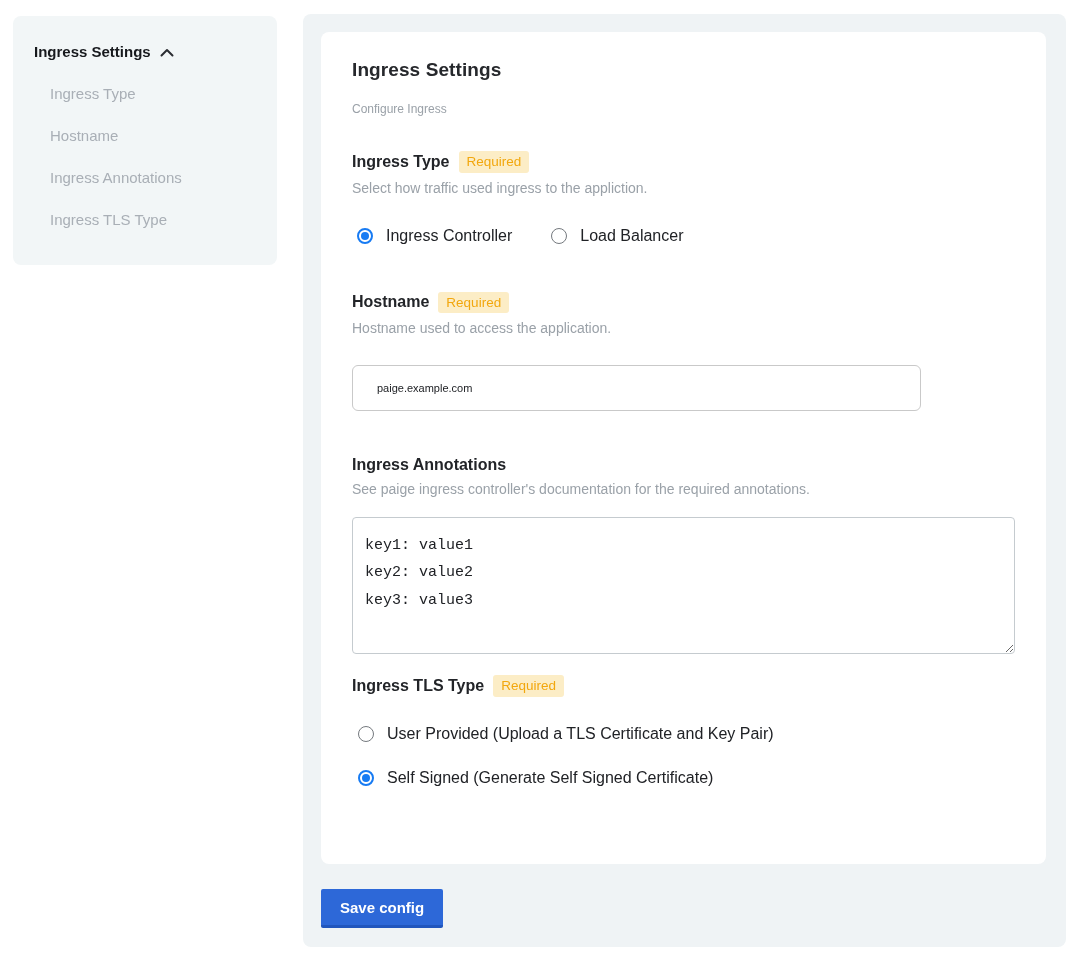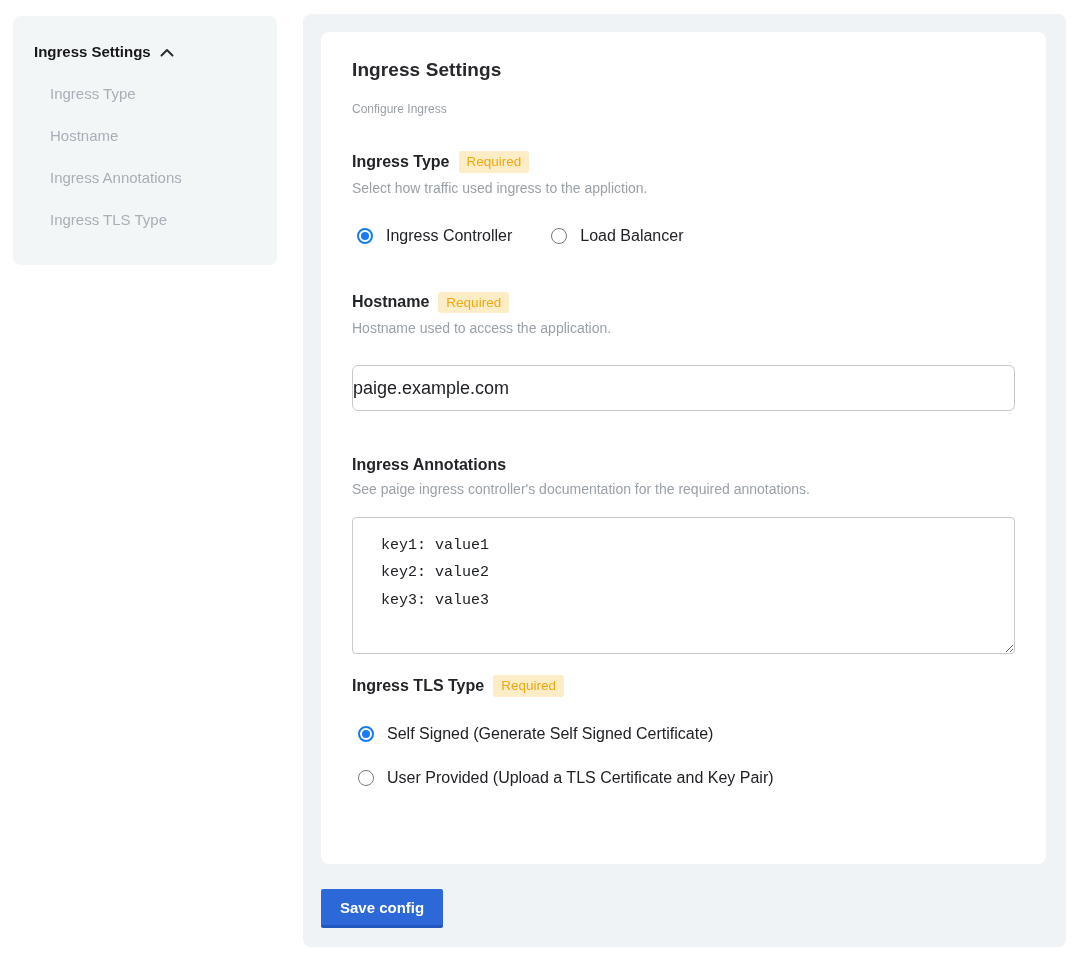--- a/index.html
+++ b/index.html
@@ -79,37 +79,37 @@
     content: ""; position: absolute;
     left: 50%; top: 50%; transform: translate(-50%, -50%);
     width: 8px; height: 8px; border-radius: 50%;
     background: #177bf3;
   }
   .radio-label { font-size: 16px; color: #202226; }
 
   .sec-hostname { margin-top: 47px; }
   .text-input {
     margin-top: 29px;
-    width: 663px; height: 46px;
+    width: 569px; height: 46px;
     border: 1px solid #c9c9c9; border-radius: 6px;
-    padding: 0 0;
-    font-size: 18px; color: #202226;
+    padding: 0 24px;
+    font-size: 11px; color: #202226;
     font-family: "Liberation Sans", sans-serif;
     background: #fff;
     display: block;
   }
   .default-line { margin-top: 17px; font-size: 14px; color: #9aa1a8; }
   .default-value { color: #253858; font-weight: 700; }
 
   .sec-annotations { margin-top: 45px; }
   .annotations-textarea {
     margin-top: 20px;
     width: 663px; height: 137px;
     border: 1px solid #c5cbcf; border-radius: 4px;
-    padding: 14px 28px;
+    padding: 14px 12px;
     font-family: "Liberation Mono", "DejaVu Sans Mono", monospace;
     font-size: 15px; line-height: 1.83; color: #202226;
     resize: vertical;
     display: block;
     background: #fff;
   }
 
   .sec-tls { margin-top: 21px; }
   .radio-stack { margin-top: 28px; display: flex; flex-direction: column; gap: 26px; padding-left: 6px; }
 
@@ -190,26 +190,26 @@
 key3: value3</textarea>
     </div>
 
     <div class="sec-tls">
       <div class="section-label-row">
         <span class="section-label">Ingress TLS Type</span>
         <span class="required-badge">Required</span>
       </div>
       <div class="radio-stack">
         <div class="radio-option">
+          <span class="radio-circle"></span>
+          <span class="radio-label">User Provided (Upload a TLS Certificate and Key Pair)</span>
+        </div>
+        <div class="radio-option">
           <span class="radio-circle checked"></span>
           <span class="radio-label">Self Signed (Generate Self Signed Certificate)</span>
         </div>
-        <div class="radio-option">
-          <span class="radio-circle"></span>
-          <span class="radio-label">User Provided (Upload a TLS Certificate and Key Pair)</span>
-        </div>
       </div>
     </div>
 
   </section>
 
   <button class="save-button">Save config</button>
 </main>
 
 </body></html>

